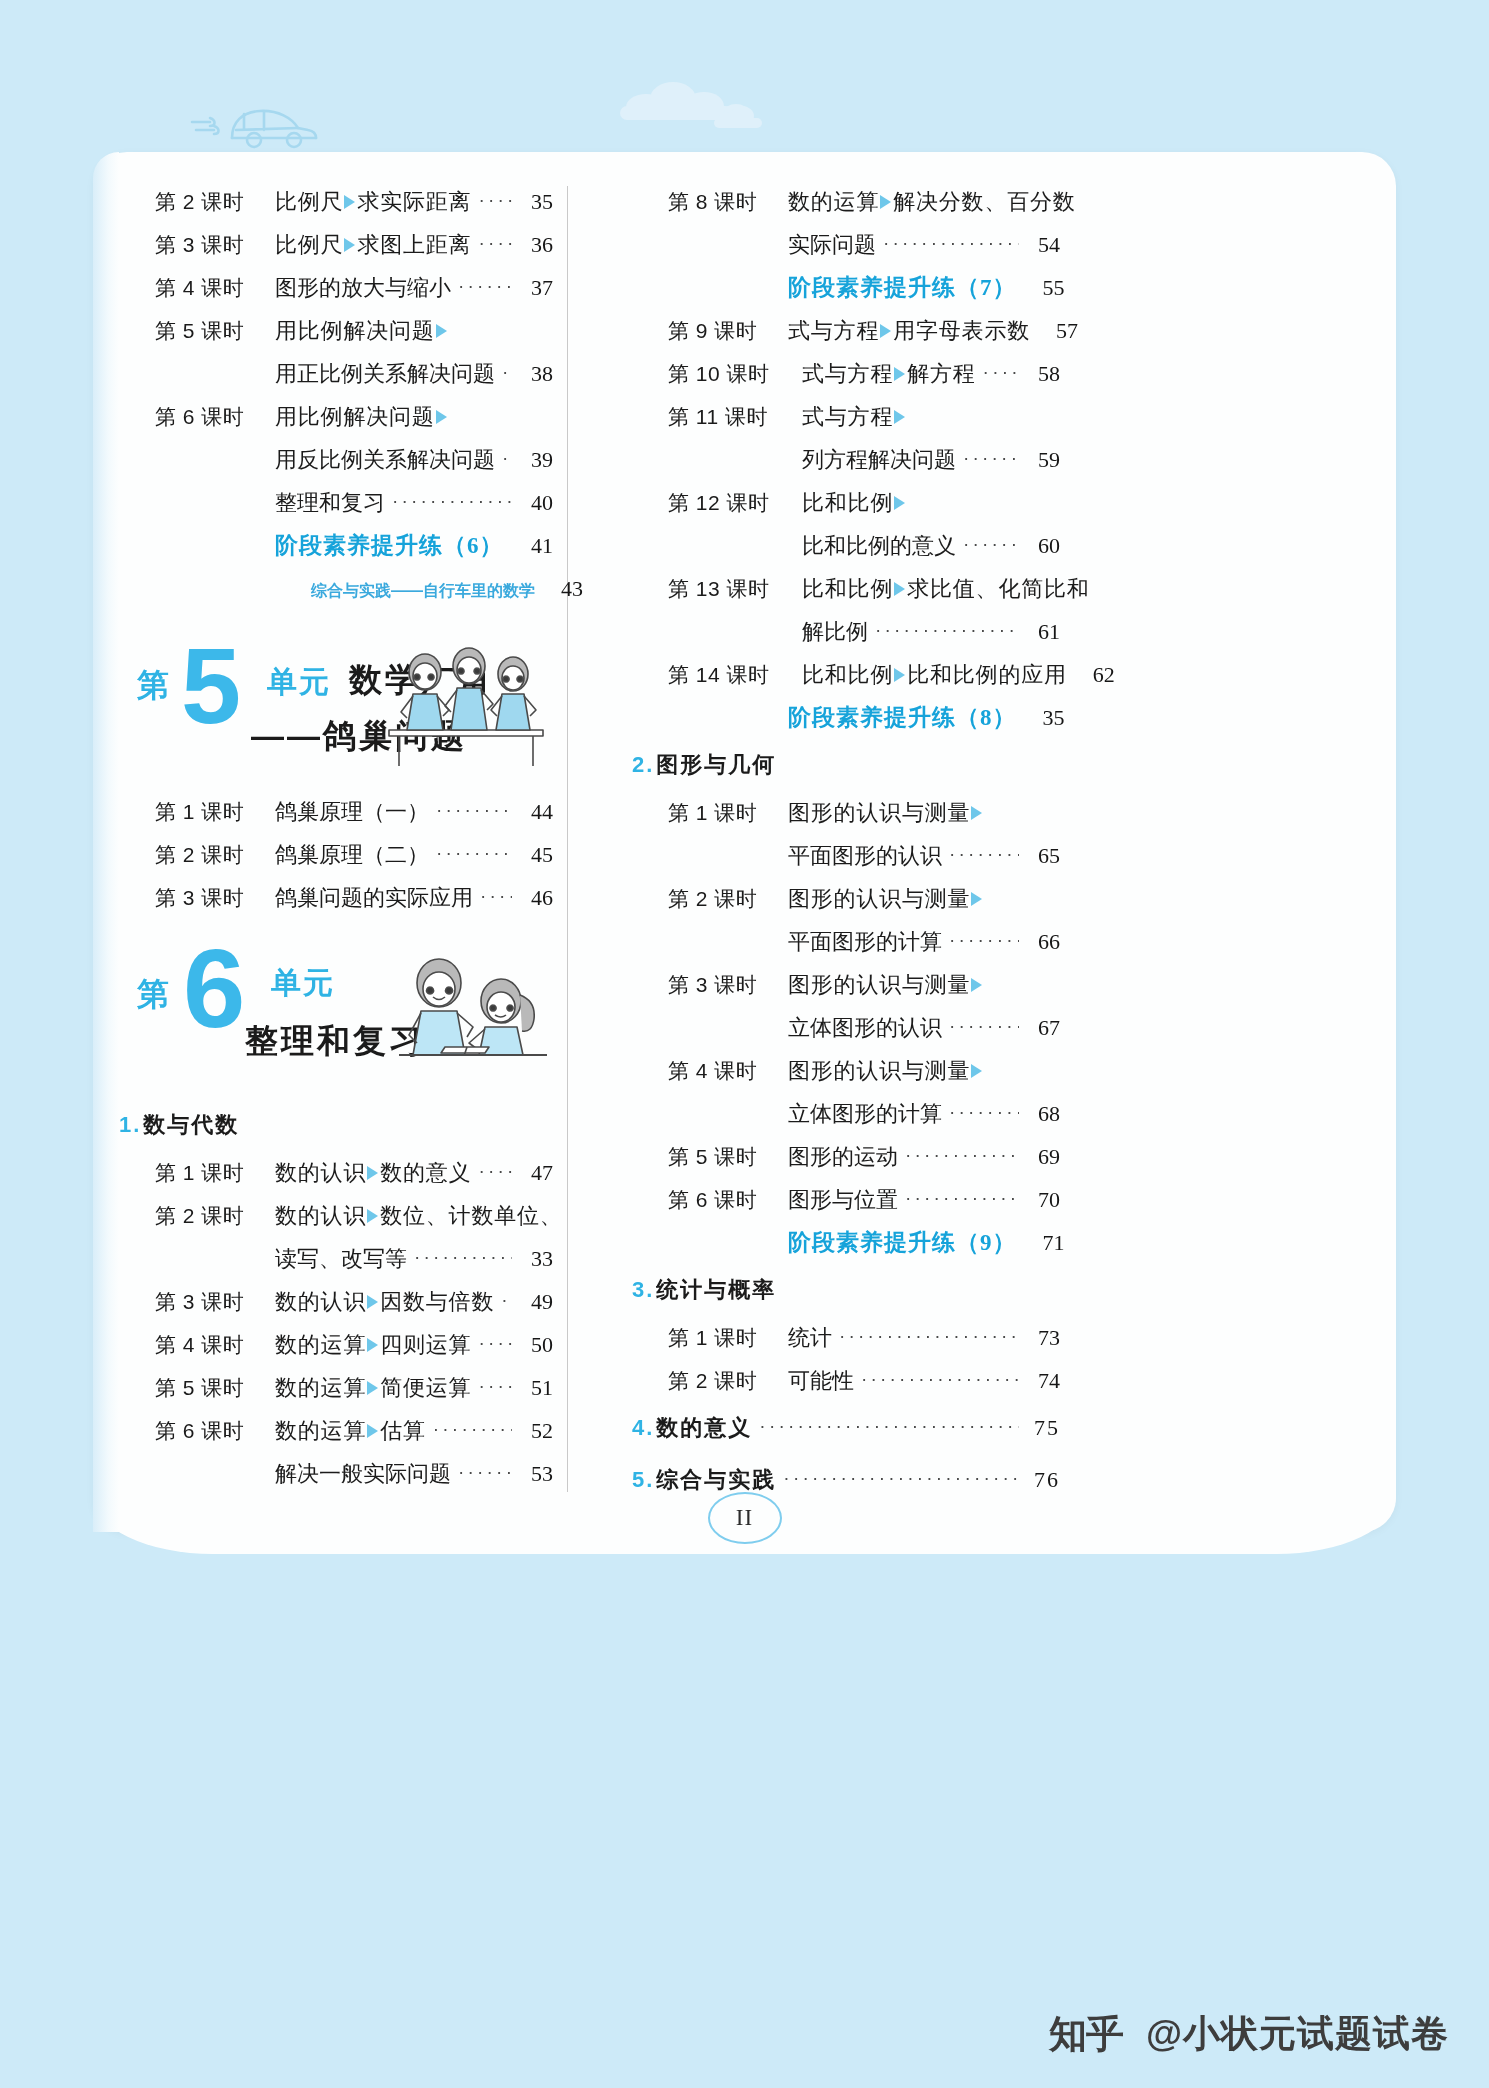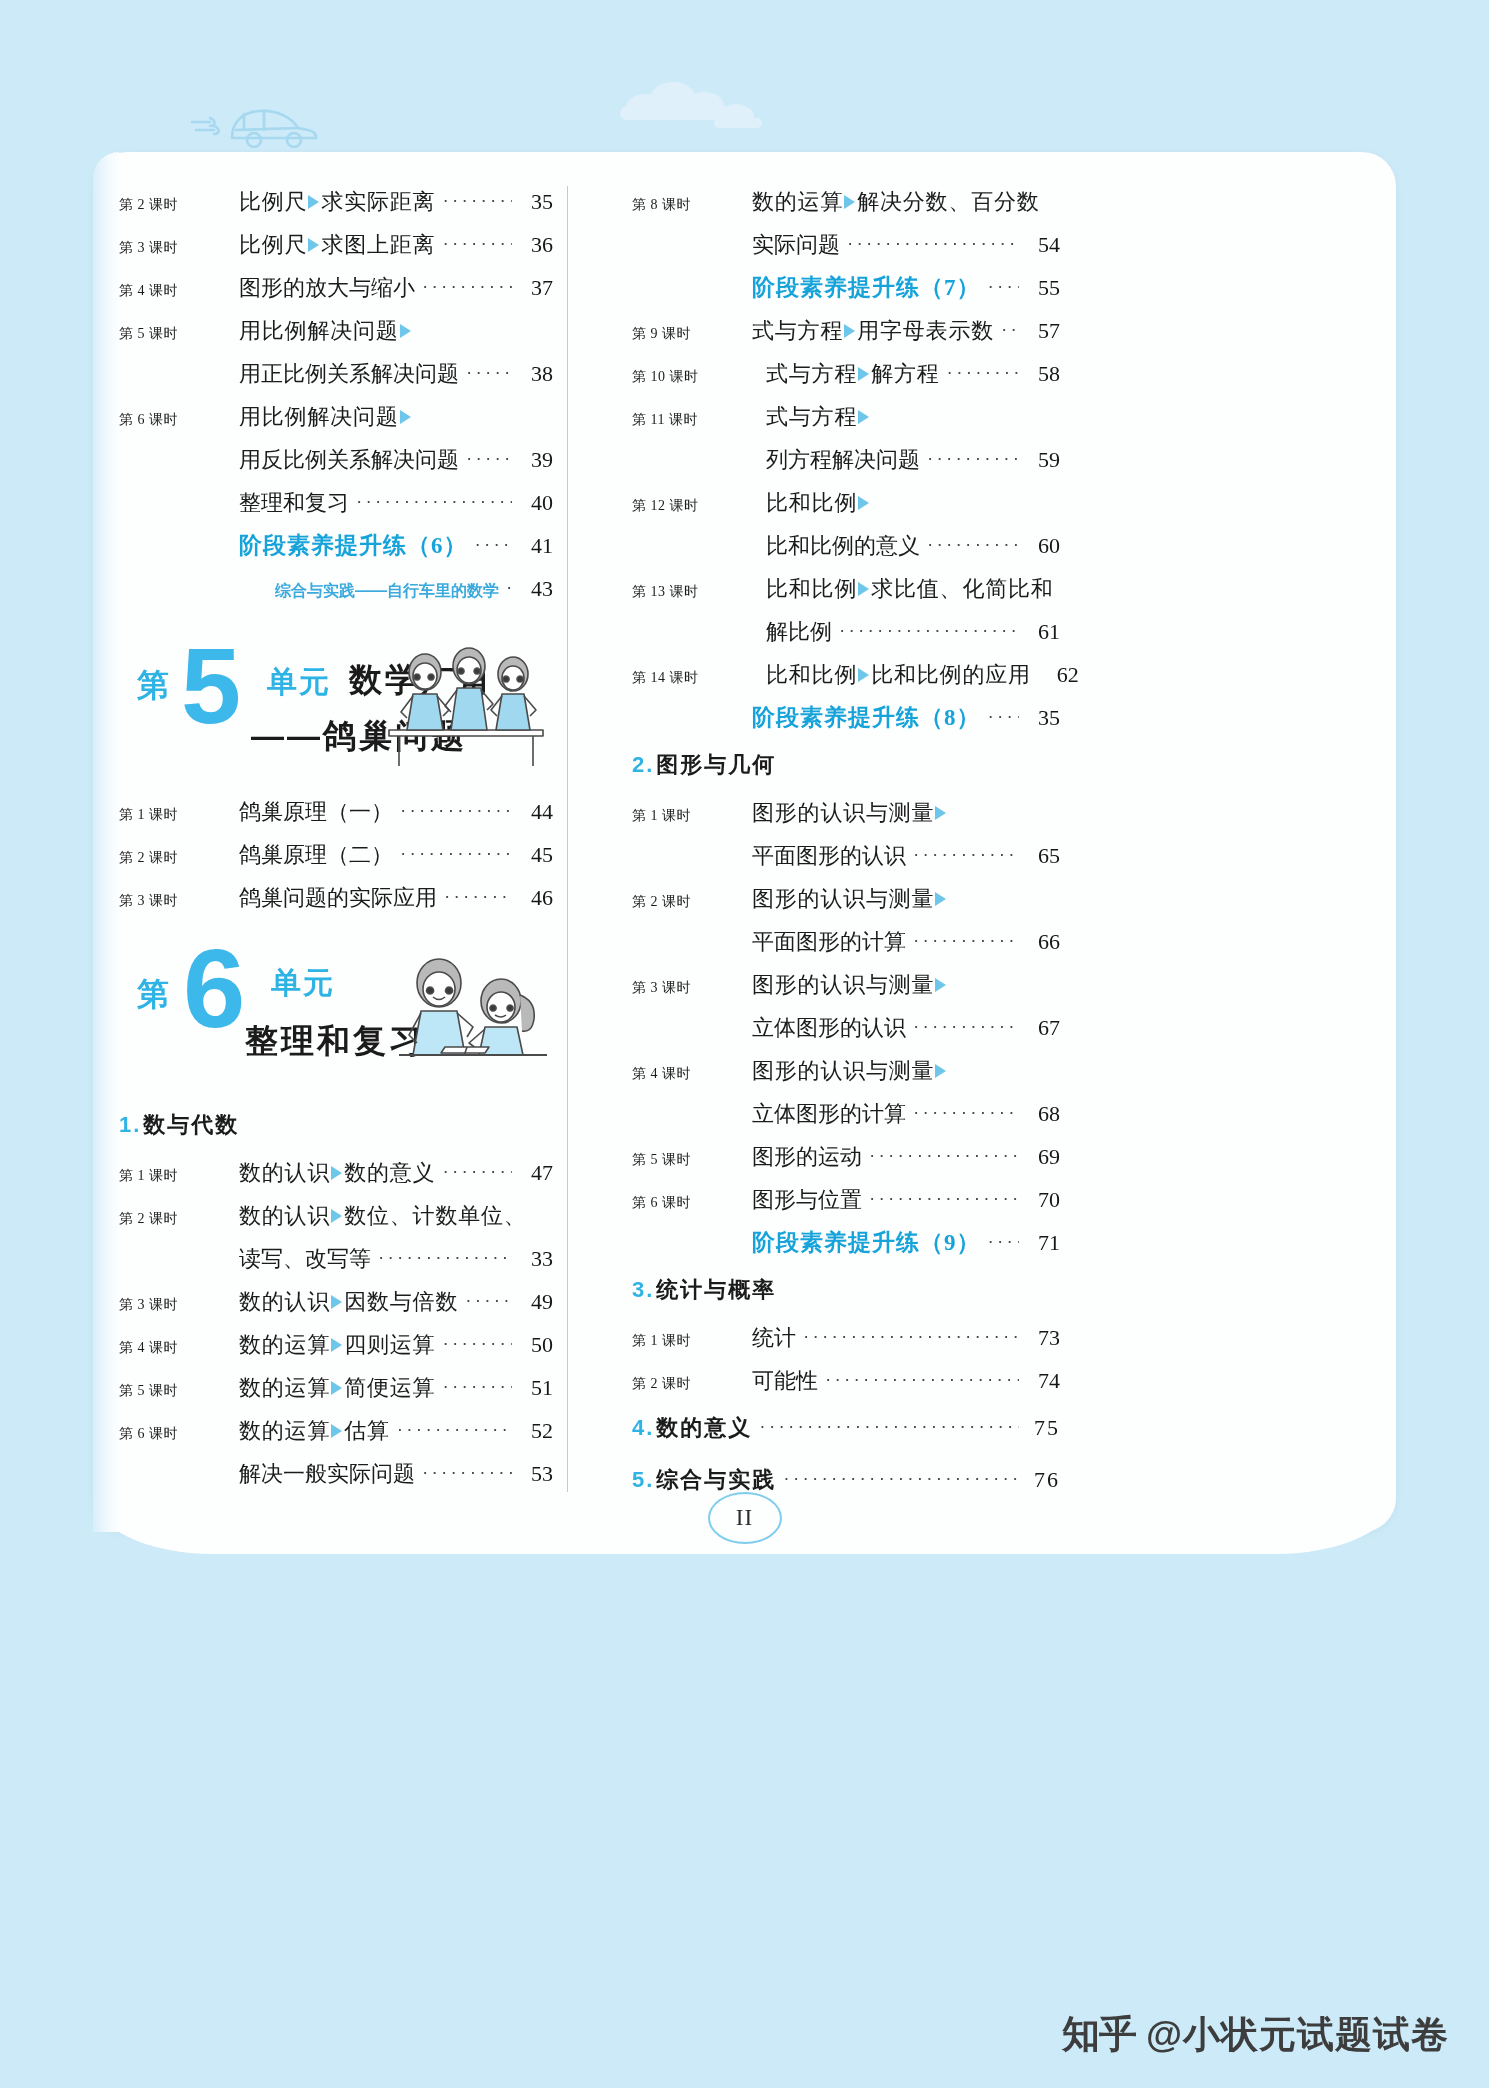--- a/index.html
+++ b/index.html
@@ -41,22 +41,22 @@
   }
   
   .row{
     display:flex;align-items:baseline;
     height:43px;line-height:43px;
     white-space:nowrap;
     font-size:21.5px;color:#1b1b1b;
   }
   .row .lesson{
     flex:0 0 auto;width:120px;
-    font-family:Liberation Serif, serif;
-    font-size:14px;letter-spacing:.5px;
+    font-family:Liberation Sans, sans-serif;
+    font-size:21px;letter-spacing:.5px;margin-left:36px;
   }
   .row.wide .lesson{width:134px;}
   .row .title{
     flex:0 0 auto;
     font-family:"Liberation Serif","DejaVu Serif",serif;
     font-size:22px;letter-spacing:.8px;
   }
   .row .title.sans{
     font-family:"Liberation Sans","DejaVu Sans",sans-serif;
     letter-spacing:0px;
@@ -146,21 +146,21 @@
     position:absolute;inset:0;border:2.5px solid #7fcdee;border-radius:50%;
     background:#fdfefe;
   }
   .footer-badge .pnum{
     position:absolute;inset:0;display:flex;align-items:center;justify-content:center;
     font-size:23px;color:#2d2d2d;font-family:"Liberation Serif","DejaVu Serif",serif;
     letter-spacing:1px;
   }
   .watermark{
     position:absolute;right:40px;bottom:28px;
-    display:flex;align-items:flex-end;gap:10px;
+    display:flex;align-items:flex-start;gap:23px;
     font-size:37px;font-weight:bold;color:#3d3d3d;
     letter-spacing:1px;font-family:"Liberation Sans","DejaVu Sans",sans-serif;
   }
   .watermark .zh-logo{
     font-size:38px;font-weight:bold;color:#3d3d3d;letter-spacing:-1px;
   }
 </style>
 </head>
 <body>
 

